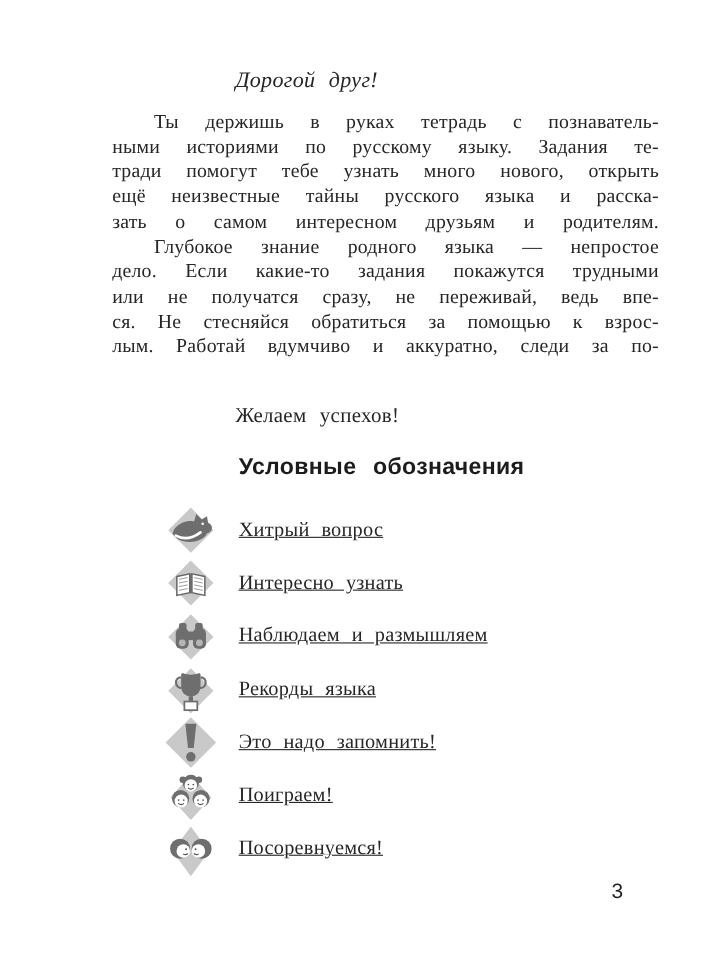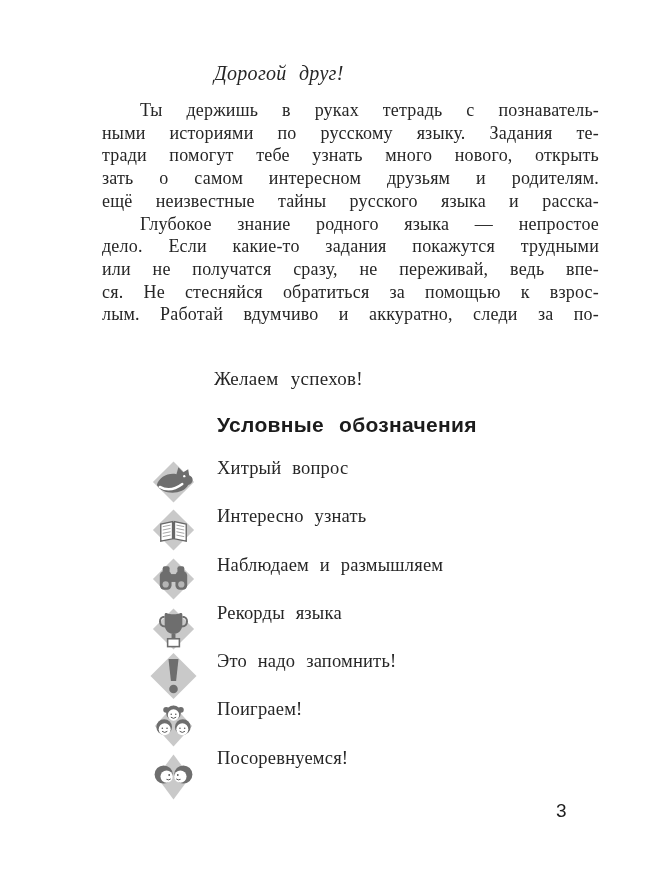--- a/index.html
+++ b/index.html
@@ -29,21 +29,21 @@
   .legend-title{
     position:absolute;left:217px;top:413px;
     font-family:"Liberation Sans", sans-serif;
     font-weight:bold;font-size:21px;word-spacing:9px;
     color:#1c1c1c;letter-spacing:0.3px;
   }
   .legend{
     position:absolute;left:145px;top:458px;width:420px;
   }
   .legend-row{
-    display:flex;align-items:flex-start;height:48.3px;
+    display:flex;align-items:center;height:48.3px;text-decoration:underline;
   }
   .icon-cell{
     width:56px;display:flex;justify-content:center;align-items:center;
     flex:0 0 56px;
   }
   .icon-cell svg{display:block;}
   .legend-label{
     margin-left:16px;font-size:18.5px;word-spacing:6px;letter-spacing:0.2px;
   }
   .page-number{
@@ -54,22 +54,22 @@
 </style>
 </head>
 <body>
 
 <div class="salutation">Дорогой друг!</div>
 
 <div class="textblock">
   <div class="line indent just">Ты держишь в руках тетрадь с познаватель-</div>
   <div class="line just">ными историями по русскому языку. Задания те-</div>
   <div class="line just">тради помогут тебе узнать много нового, открыть</div>
+  <div class="line just">ещё неизвестные тайны русского языка и расска-</div>
   <div class="line just">зать о самом интересном друзьям и родителям.</div>
-  <div class="line just">ещё неизвестные тайны русского языка и расска-</div>
   <div class="line indent just">Глубокое знание родного языка — непростое</div>
   <div class="line just">дело. Если какие-то задания покажутся трудными</div>
   <div class="line just">или не получатся сразу, не переживай, ведь впе-</div>
   <div class="line just">ся. Не стесняйся обратиться за помощью к взрос-</div>
   <div class="line just">лым. Работай вдумчиво и аккуратно, следи за по-</div>
 </div>
 
 <div class="closing">Желаем успехов!</div>
 
 <div class="legend-title">Условные обозначения</div>

